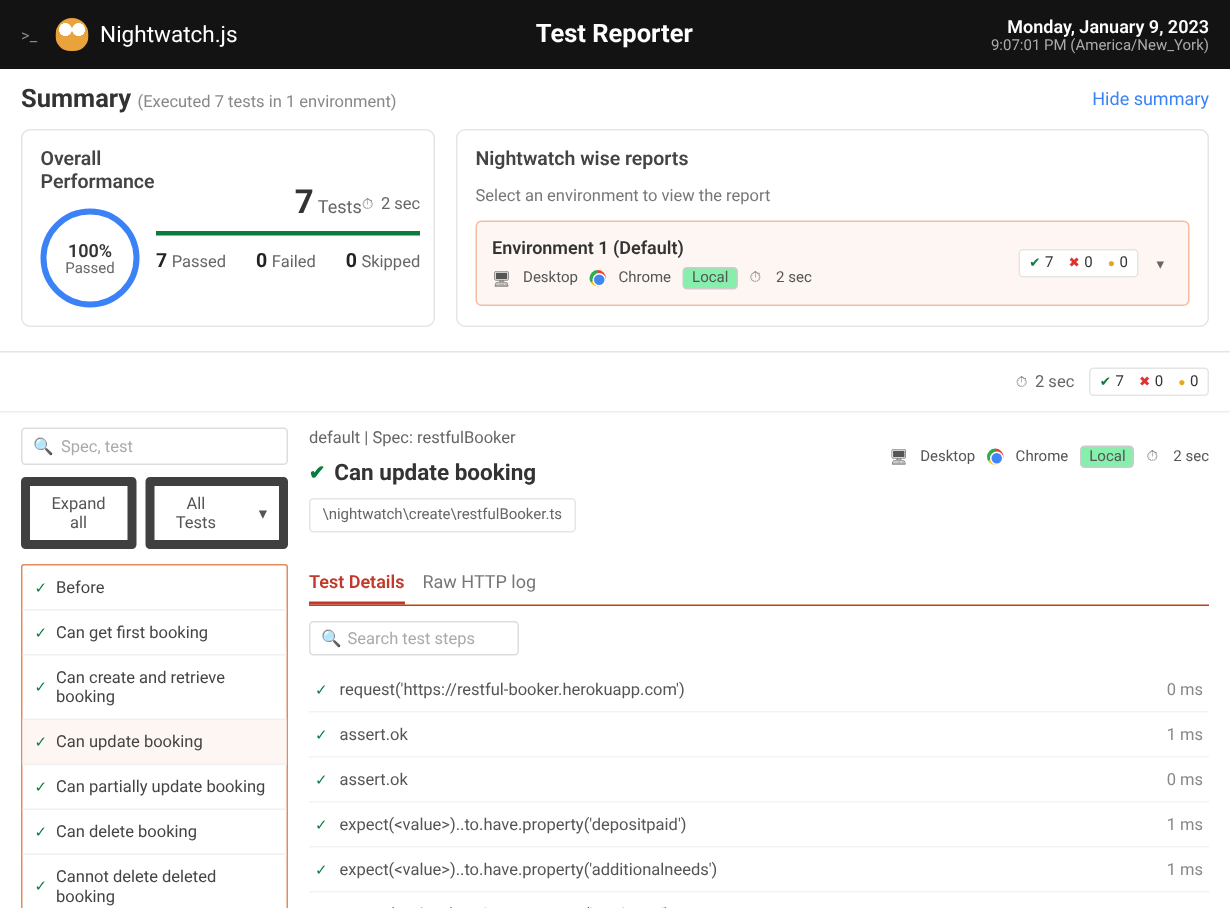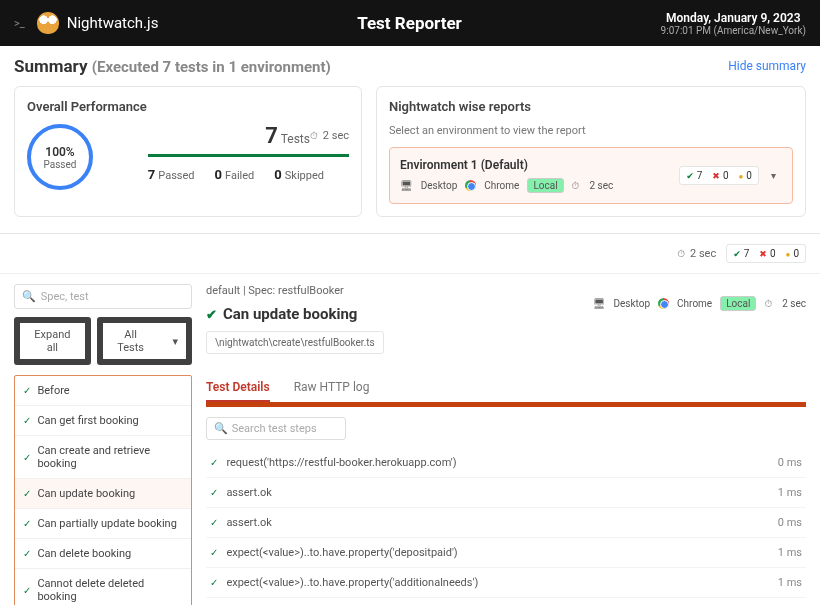--- a/index.html
+++ b/index.html
@@ -2,30 +2,30 @@
 <html><head>
 <meta charset="utf-8">
 <style>
 *{box-sizing:border-box;margin:0;padding:0;font-family:-apple-system,BlinkMacSystemFont,"Segoe UI",Roboto,Helvetica,Arial,sans-serif}
 body{background:#fff;color:#333;font-size:12px;width:820px}
 .header{background:#131313;color:#fff;display:flex;align-items:center;justify-content:space-between;padding:8px 14px;height:46px}
 .brand{display:flex;align-items:center;gap:8px;font-size:15px}
 .owl{width:22px;height:22px;background:radial-gradient(circle at 30% 35%,#fff 0 20%,transparent 21%),radial-gradient(circle at 70% 35%,#fff 0 20%,transparent 21%),radial-gradient(circle at 50% 60%,#e8a33d 0 100%);border-radius:50% 50% 45% 45%;position:relative}
 .arrow{color:#888;font-size:11px;margin-right:4px}
 .title-center{font-weight:700;font-size:17px}
-.date-block{text-align:center;font-size:12px}
+.date-block{text-align:right;font-size:12px}
 .date-block .sub{font-size:10px;color:#aaa}
 .summary-bar{display:flex;align-items:center;justify-content:space-between;padding:10px 14px}
 .summary-bar h2{font-size:17px;font-weight:700;color:#333}
-.summary-bar .note{font-size:15px;color:#888;font-weight:700}
+.summary-bar .note{font-size:11px;color:#888;font-weight:400}
 .hide-link{color:#3b82f6;font-size:12px}
 .cards{display:flex;gap:14px;padding:0 14px 14px}
 .card{border:1px solid #e5e5e5;border-radius:6px;padding:12px;background:#fff}
 .card h3{font-size:13px;font-weight:600;margin-bottom:10px;color:#444}
-.perf-card{width:348px;display:flex;gap:1px}
+.perf-card{width:276px;display:flex;gap:1px}
 .ring{width:66px;height:66px;border:4px solid #3b82f6;border-radius:50%;display:flex;flex-direction:column;align-items:center;justify-content:center}
 .ring .pct{font-size:12px;font-weight:600}
 .ring .lbl{font-size:10px;color:#666}
 .perf-right{flex:1}
 .perf-top{display:flex;align-items:center;justify-content:flex-end}
 .perf-top .big{font-size:22px;font-weight:700}
 .perf-top .tests{font-size:12px;color:#666}
 .time{color:#666;font-size:11px;display:inline-flex;align-items:center;gap:3px}
 .bar{height:3px;background:#0a7d3e;margin-top:6px;margin-bottom:10px}
 .stats{display:flex;gap:20px;font-size:11px;color:#666}
@@ -56,21 +56,21 @@
 .tl-item:last-child{border-bottom:none}
 .tl-item.active{background:#fdf6f3}
 .tick{color:#0a7d3e;font-size:10px}
 .main{flex:1}
 .crumb{font-size:11px;color:#666;margin-bottom:8px}
 .test-title-row{display:flex;align-items:center;justify-content:space-between;margin-bottom:8px}
 .test-title{font-size:15px;font-weight:700;color:#333;display:flex;align-items:center;gap:6px}
 .test-title .ok{color:#0a7d3e;font-size:13px}
 .meta-right{display:flex;gap:8px;align-items:center;font-size:10px;color:#555}
 .path{border:1px solid #e5e5e5;border-radius:3px;padding:5px 8px;font-size:10px;color:#666;display:inline-block;margin-bottom:20px}
-.tabs{display:flex;gap:24px;border-bottom:5px solid #c2410c;margin-bottom:10px}
+.tabs{display:flex;gap:12px;border-bottom:1px solid #c2410c;margin-bottom:10px}
 .tab{padding:6px 0;font-size:12px;color:#777;border-bottom:2px solid transparent}
 .tab.active{color:#c0392b;border-bottom-color:#c0392b;font-weight:600}
 .step-search{border:1px solid #ddd;border-radius:3px;padding:4px 7px;font-size:11px;color:#aaa;width:140px;margin-bottom:8px;display:flex;align-items:center;gap:4px}
 .steps{}
 .step{display:flex;align-items:center;justify-content:space-between;padding:8px 4px;font-size:11px;color:#555;border-bottom:1px solid #f3f3f3}
 .step .l{display:flex;gap:8px;align-items:center}
 .ms{color:#888}
 .chrome-icon{width:11px;height:11px;border-radius:50%;background:conic-gradient(#ea4335 0 120deg,#fbbc05 120deg 240deg,#34a853 240deg 360deg);display:inline-block;position:relative}
 .chrome-icon::after{content:"";position:absolute;top:2px;left:2px;width:7px;height:7px;border-radius:50%;background:#4285f4;border:1px solid #fff}
 .desk-icon::before{content:"🖥";font-size:10px}

